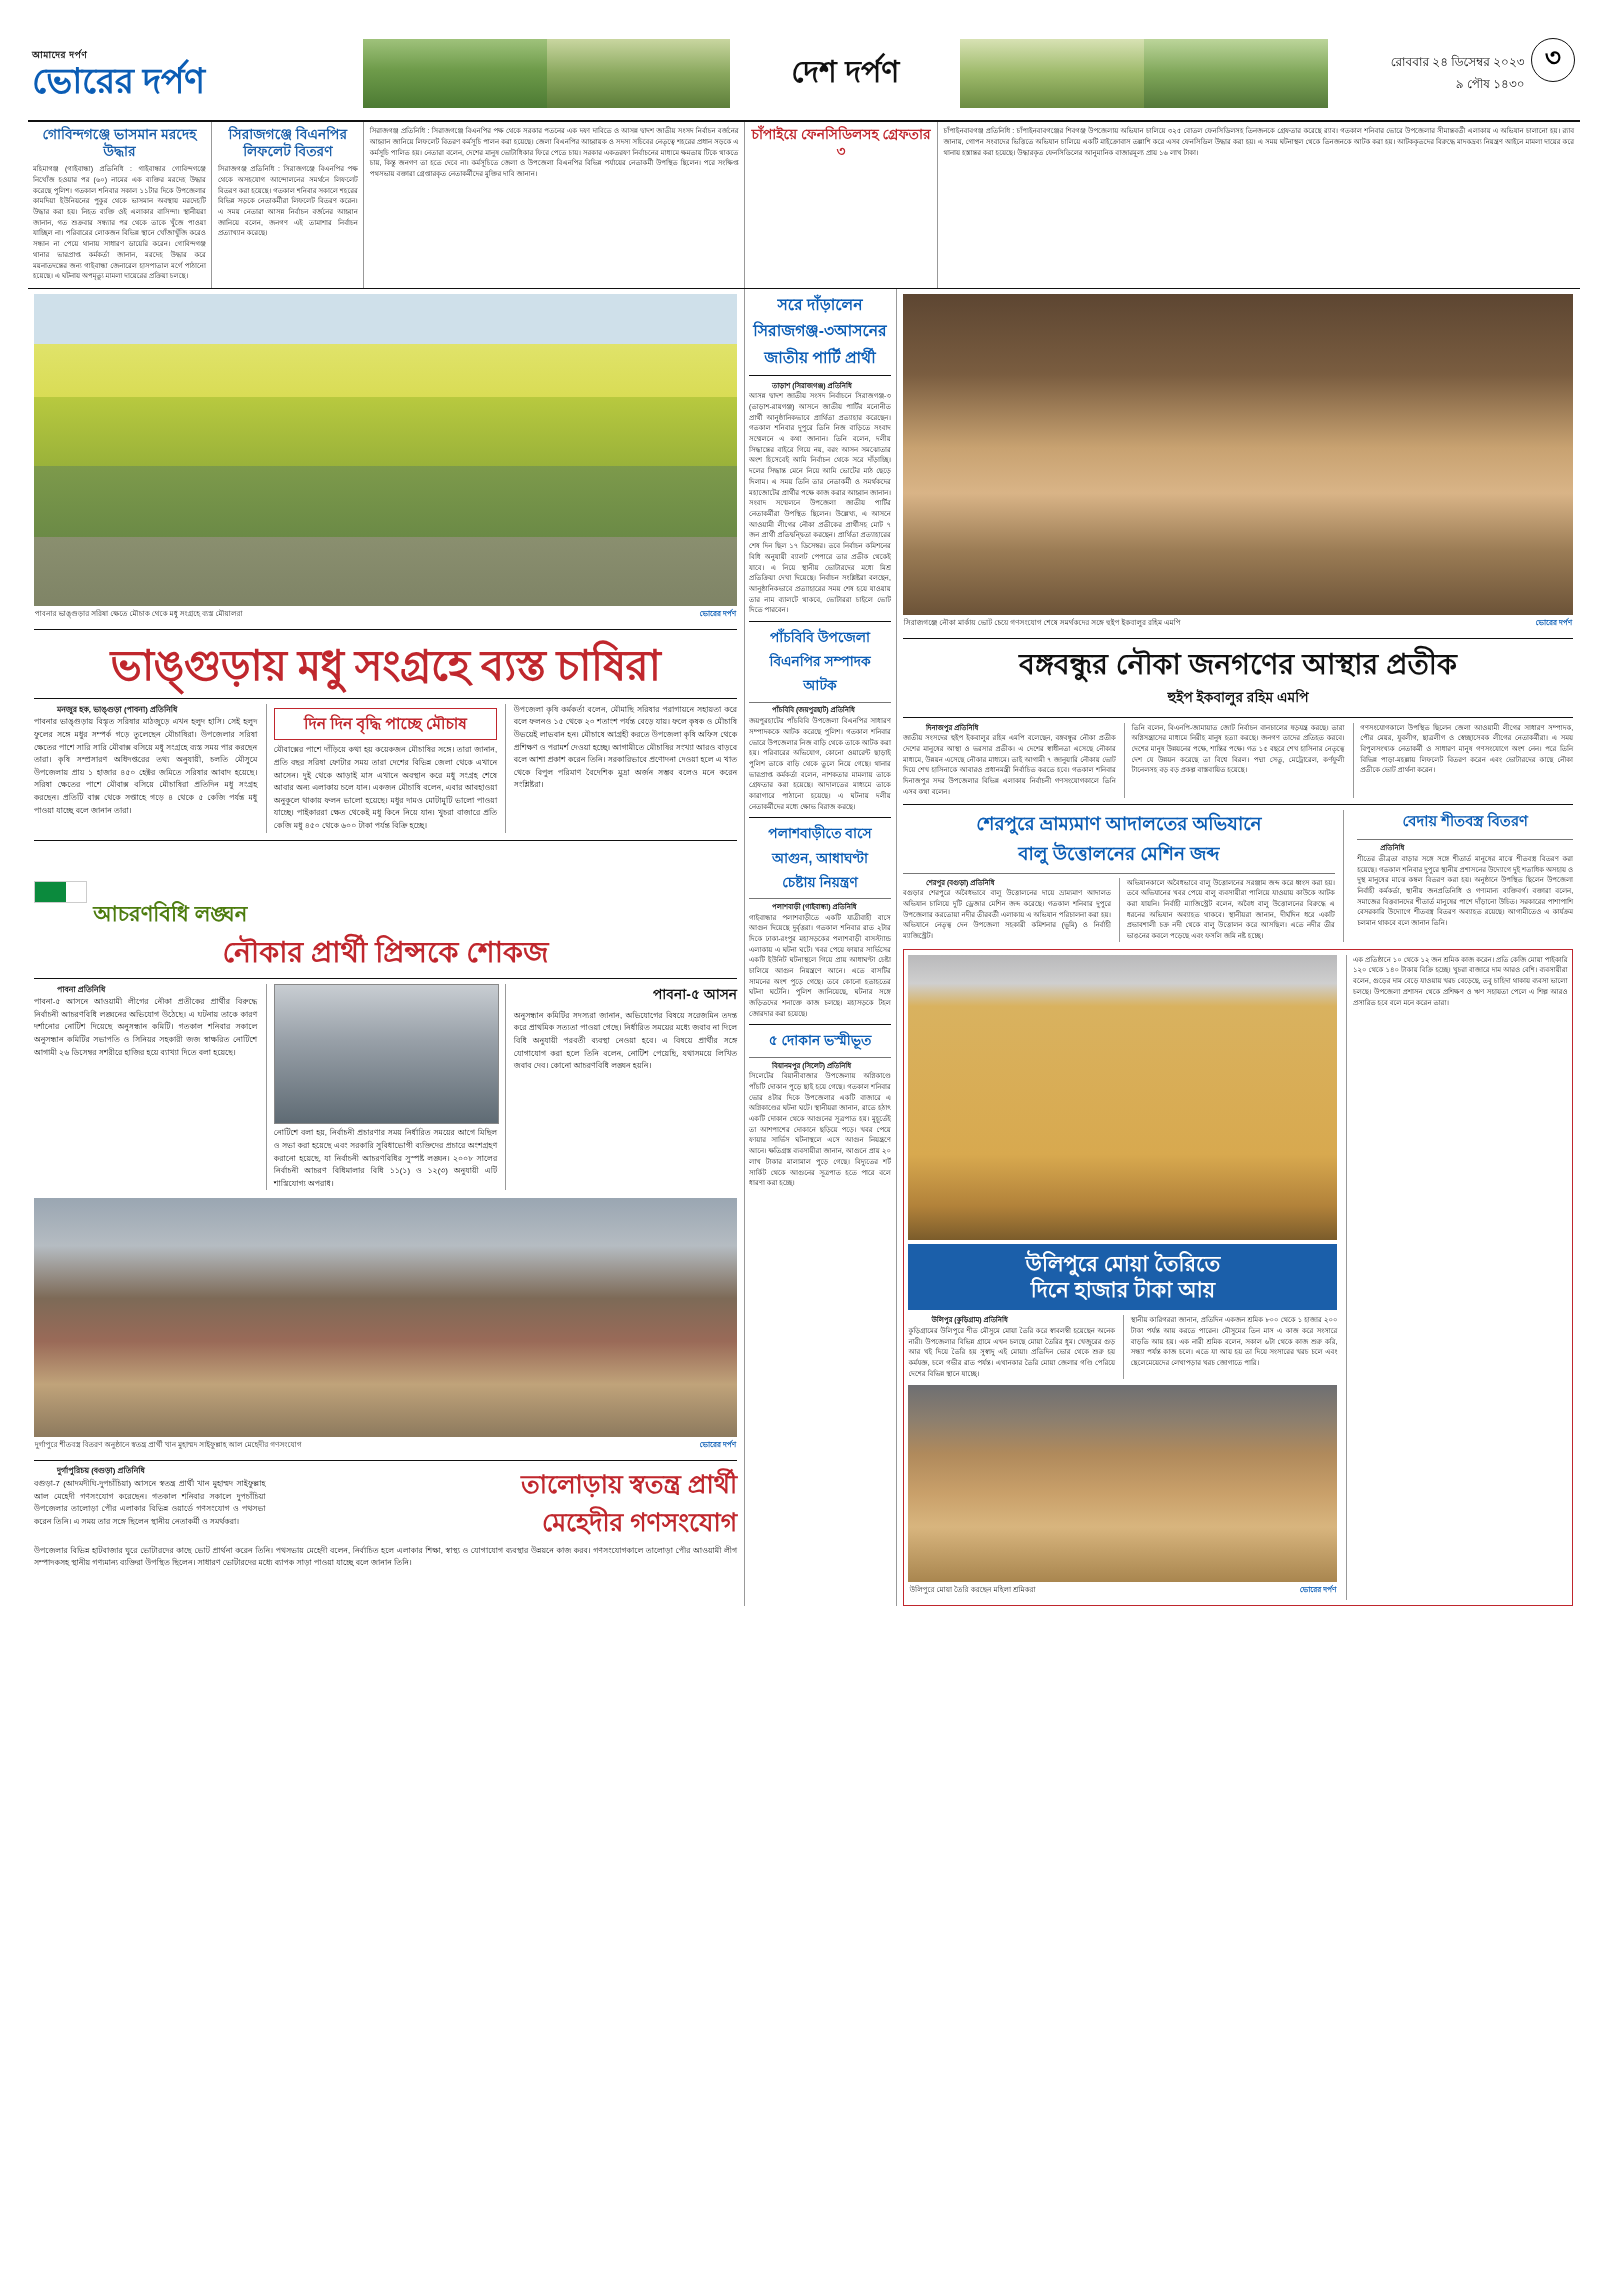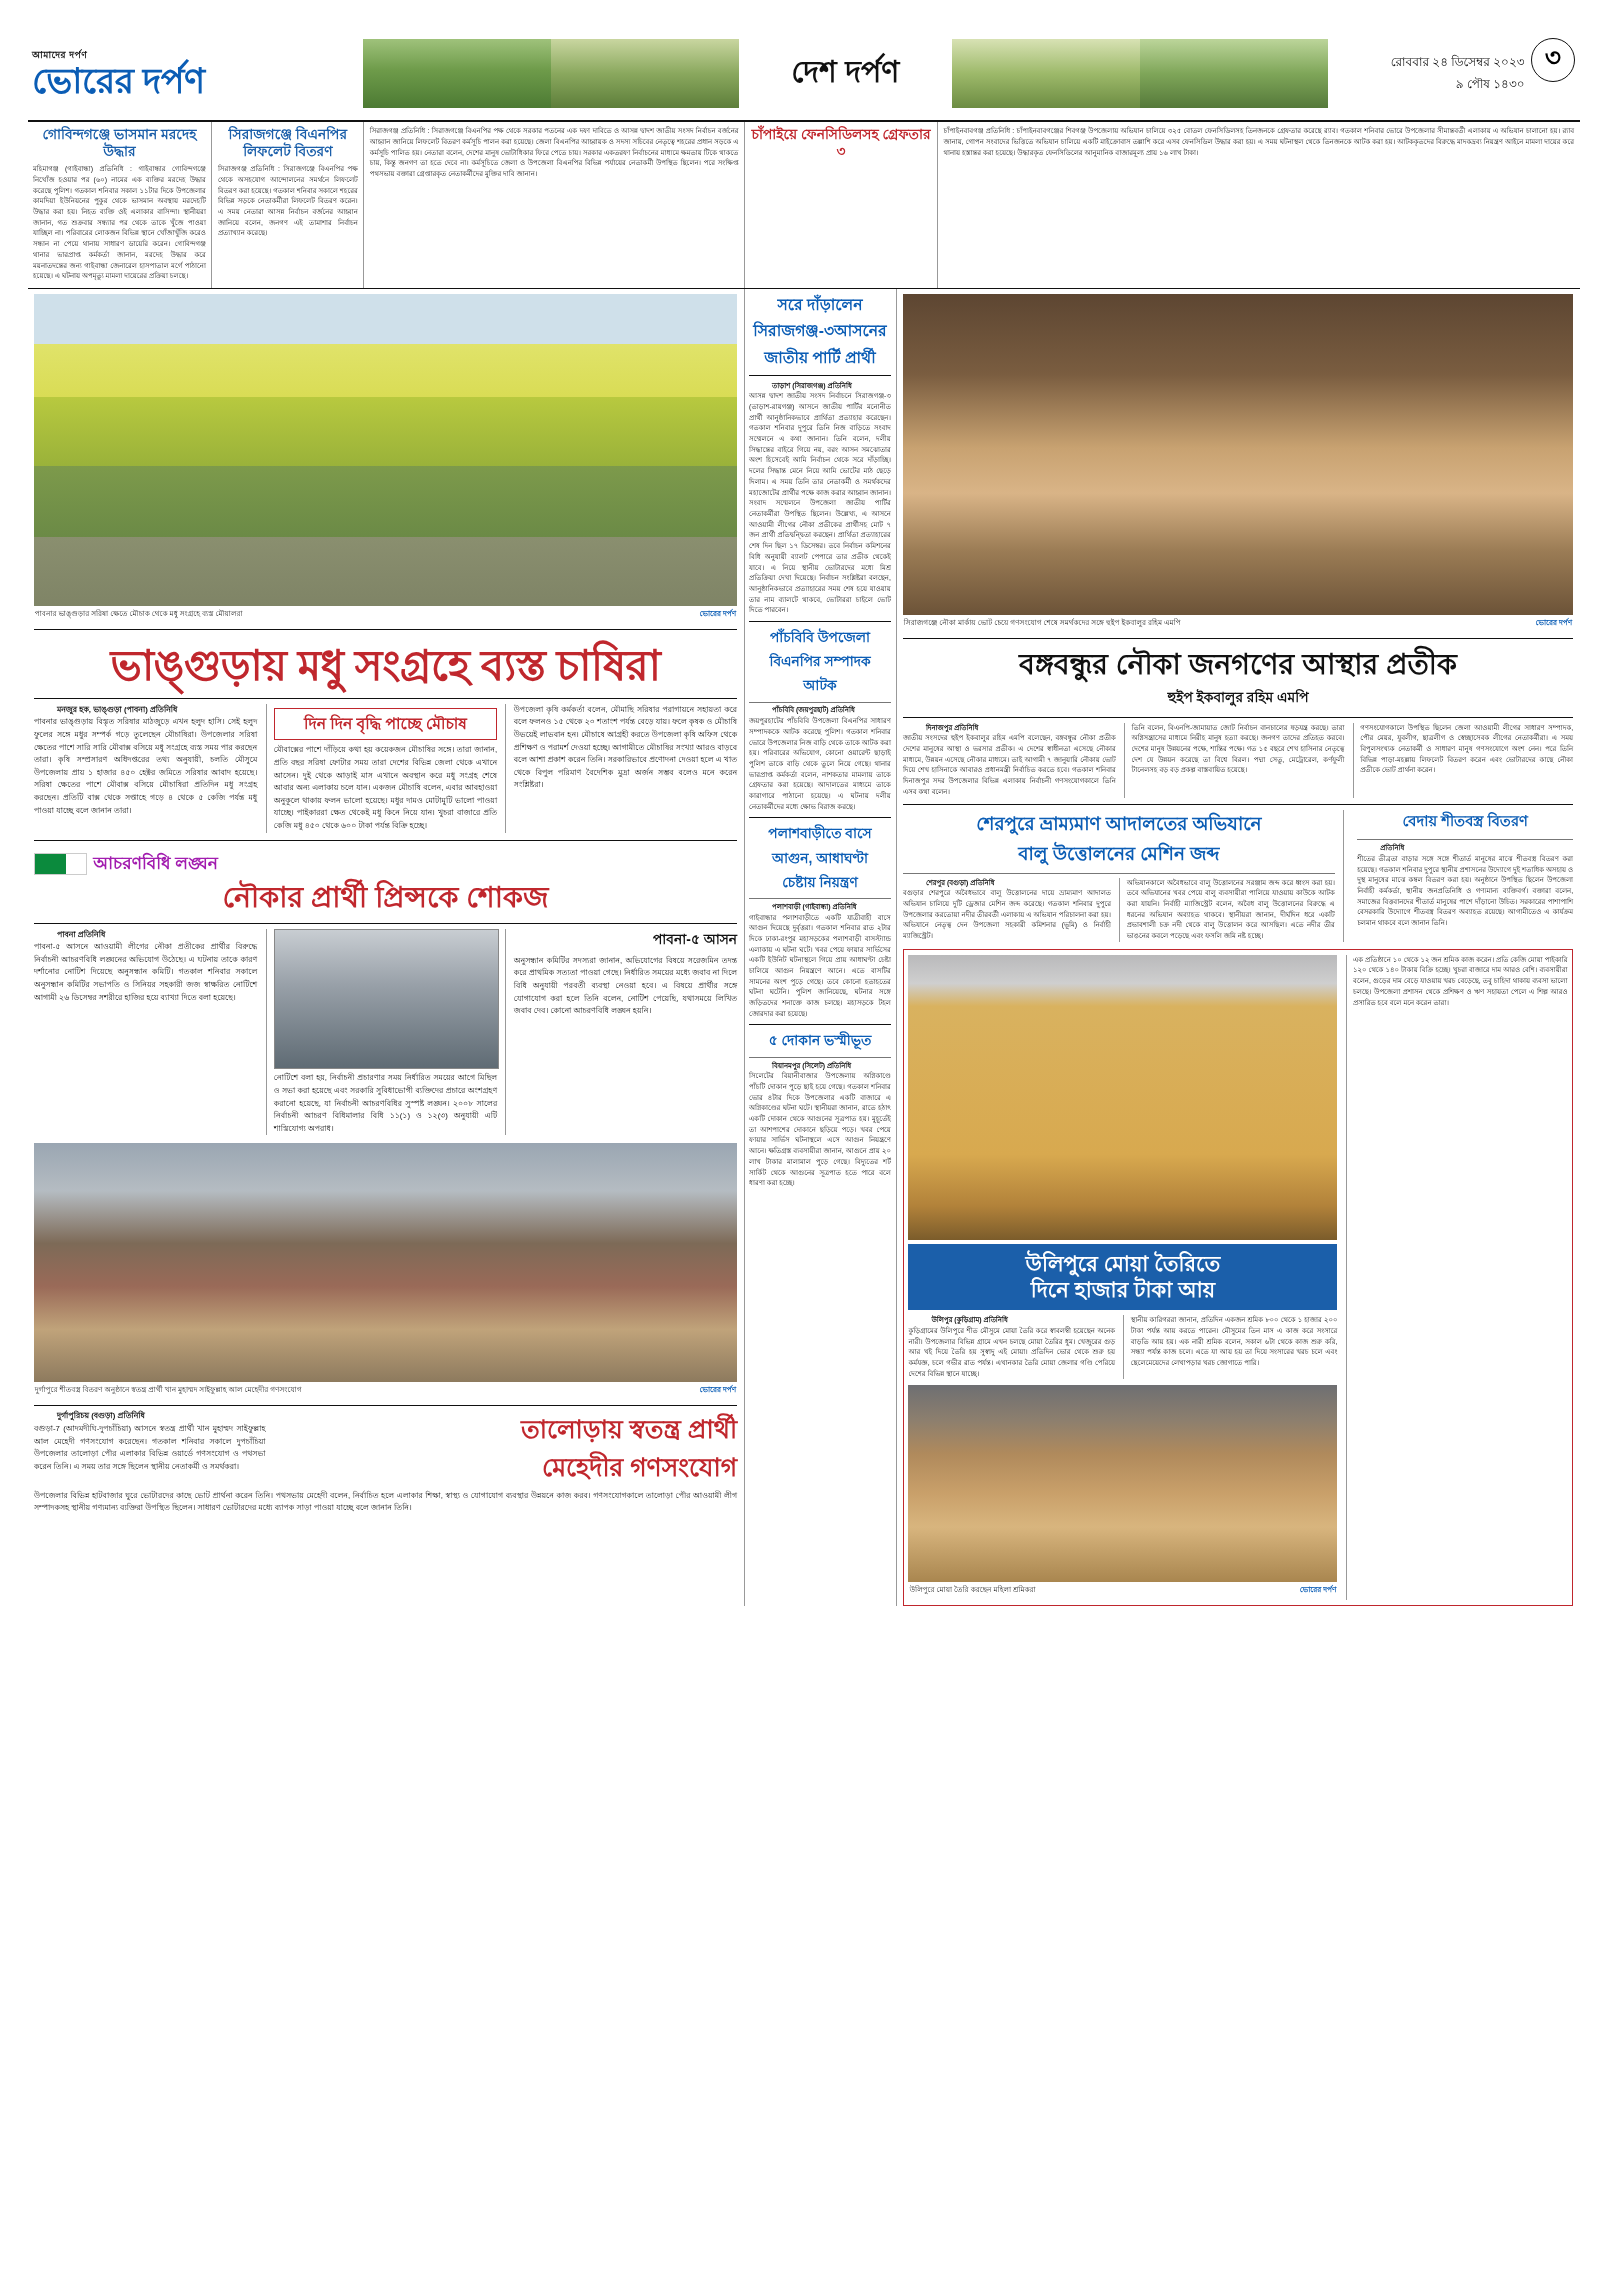--- a/index.html
+++ b/index.html
@@ -11,21 +11,21 @@
   .masthead{display:flex;align-items:center;height:92px;border-bottom:2.8px solid #111;position:relative;}
   .mast-left{width:331px;padding-left:4.6px;}
   .mast-kicker{font-size:9.2px;color:#111;font-weight:bold;letter-spacing:0.5px;}
   .mast-logo{font-size:35px;font-weight:bold;color:#0b5db5;line-height:1.05;letter-spacing:-0.5px;}
   .mast-strip{flex:1;height:69px;display:flex;overflow:hidden;align-items:center;gap:0;}
   .strip-img{flex:1;height:69px;}
   .s1{background:linear-gradient(180deg,#9fc27b 0%,#6e9b4a 45%,#4c7a33 100%);}
   .s2{background:linear-gradient(180deg,#c9d6a0 0%,#8aa85e 50%,#5d7e3a 100%);}
   .s3{background:linear-gradient(180deg,#d8e2b4 0%,#9db96a 50%,#6c8c42 100%);}
   .s4{background:linear-gradient(180deg,#bcd59a 0%,#7fa659 50%,#55793a 100%);}
-  .mast-center{width:213px;text-align:center;font-size:30px;font-weight:bold;color:#111;}
+  .mast-center{width:230px;text-align:center;font-size:30px;font-weight:bold;color:#111;}
   .mast-right{width:197px;text-align:right;padding-right:55px;font-size:12px;line-height:1.8;color:#111;}
   .page-badge{position:absolute;right:4.6px;top:10px;width:42px;height:42px;border:1.8px solid #111;border-radius:50%;display:flex;align-items:center;justify-content:center;font-size:25px;font-weight:bold;}
   .thin{border-top:0.5px solid #777;}
   .bn{font-size:7.8px;line-height:1.62;text-align:justify;color:#111;}
   .lead{font-weight:bold;margin-left:23px;}
   .col-sep{border-left:0.5px solid #999;}
 
   
   .briefband{display:flex;border-bottom:1.4px solid #111;}
   .brief{padding:4.6px 5.5px 6.4px 5.5px;box-sizing:border-box;}
@@ -54,21 +54,21 @@
 
   .boxnote{border:1.4px solid #c0272d;padding:4.6px 5.5px;text-align:center;font-size:15.6px;font-weight:bold;color:#c0272d;line-height:1.3;margin:4.6px 0;}
 
   .three{display:flex;gap:8.3px;}
   .three > div{flex:1;}
   .two{display:flex;gap:8.3px;}
   .two > div{flex:1;}
 
   .seclogo{display:flex;align-items:center;gap:6.4px;padding:4.6px 0 0 0;}
   .seclogo .flag{width:51px;height:20px;background:linear-gradient(90deg,#0b8a3d 0%,#0b8a3d 60%,#fff 60%);border:0.5px solid #ccc;}
-  .seclogo .t{font-size:17px;font-weight:bold;color:#a21caf;}
+  .seclogo .t{font-size:21px;font-weight:bold;color:#4d7c0f;margin-top:48px;}
 
   .portrait{width:100%;height:152px;background:linear-gradient(180deg,#7b8a9c 0%,#4a5560 100%);border:0.5px solid #888;}
 
   
   .ph-mustard{background:
      linear-gradient(180deg,#cfe0ea 0%,#cfe0ea 16%,#e0e36a 16%,#d9dc55 33%,#b8c93f 33%,#9ab23a 55%,#7d9a4b 55%,#6b8a46 78%,#8a8f6f 78%,#7f8466 100%);}
   .ph-market{background:
      linear-gradient(180deg,#5d4632 0%,#7a5d40 25%,#c8a271 48%,#d9b487 62%,#9b7c55 80%,#6c5338 100%);}
   .ph-moa{background:
      linear-gradient(180deg,#b9b9bb 0%,#cfcfcf 10%,#d9b25f 18%,#d8a94f 70%,#b2823a 88%,#7b5c2b 100%);}

